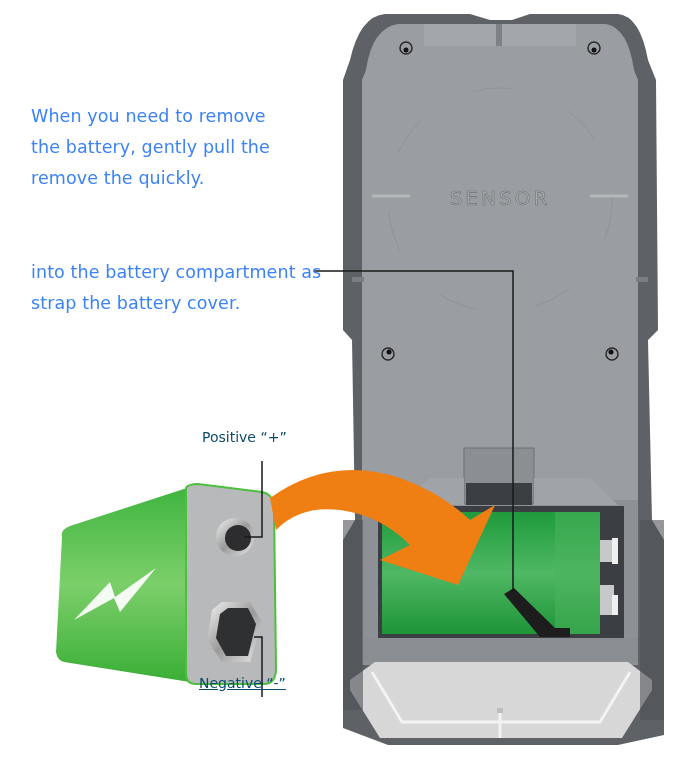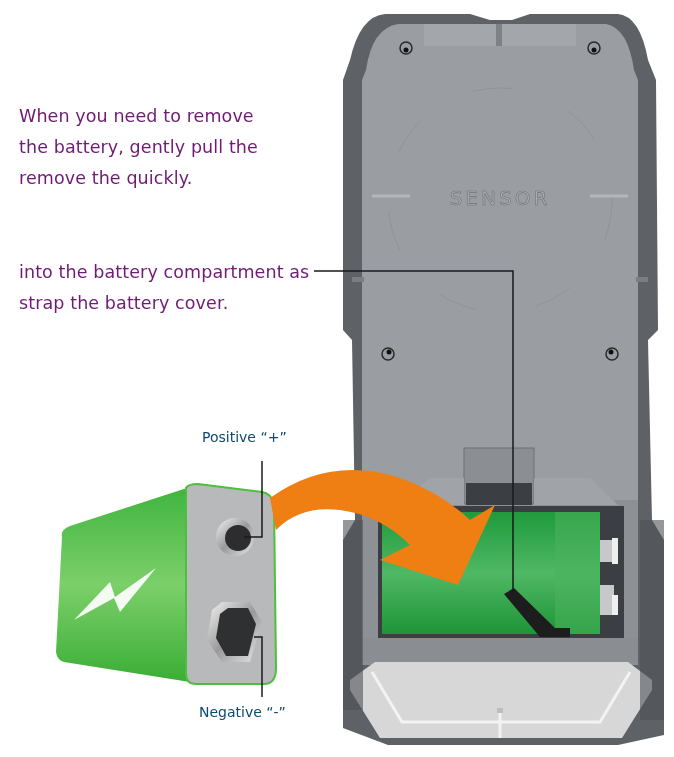--- a/index.html
+++ b/index.html
@@ -1,25 +1,25 @@
 <!DOCTYPE html>
 <html><head>
 <meta charset="utf-8">
 <style>
   html, body { margin: 0; padding: 0; background: #ffffff; }
   body { width: 674px; height: 757px; position: relative; overflow: hidden;
          font-family: "DejaVu Sans", sans-serif; color: #2a2a2a; }
-  .para { position: absolute; left: 19px; font-size: 17.5px; line-height: 31px;
-          letter-spacing: 0.1px; color: #701a75; }
+  .para { position: absolute; left: 31px; font-size: 17.5px; line-height: 31px;
+          letter-spacing: 0.1px; color: #3b82f6; }
   .para .line { display: block; white-space: nowrap; }
   #para1 { top: 101px; }
   #para2 { top: 257px; }
   .label { position: absolute; font-size: 14px; color: #0c4a6e; white-space: nowrap; }
   #pos-label { left: 202px; top: 429px; }
-  #neg-label { left: 199px; top: 704px; }
+  #neg-label { left: 199px; top: 675px; text-decoration: underline; }
   svg.art { position: absolute; left: 0; top: 0; }
 </style>
 </head>
 <body>
 
 <svg class="art" width="674" height="757" viewBox="0 0 674 757">
   <defs>
     <linearGradient id="greenBody" x1="0" y1="0" x2="0" y2="1">
       <stop offset="0" stop-color="#3fb53f"></stop>
       <stop offset="0.5" stop-color="#7ccf6a"></stop>

